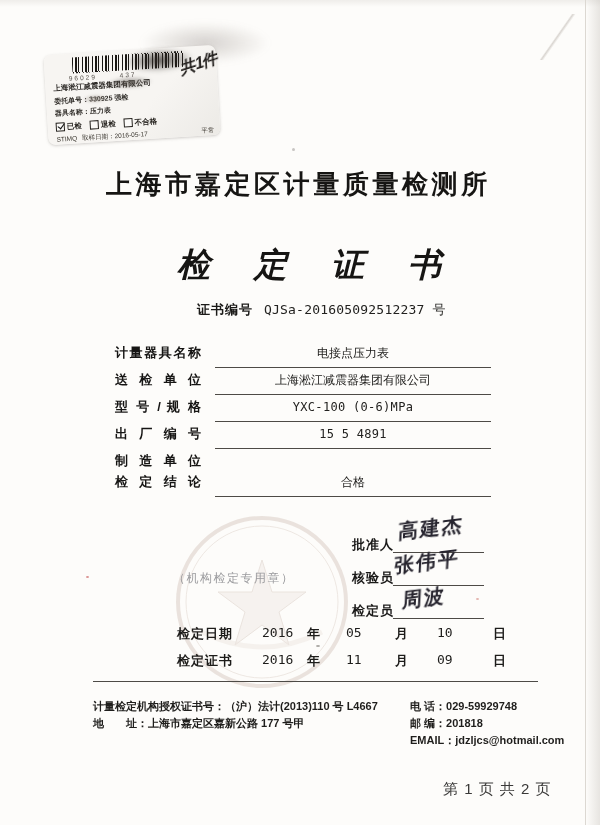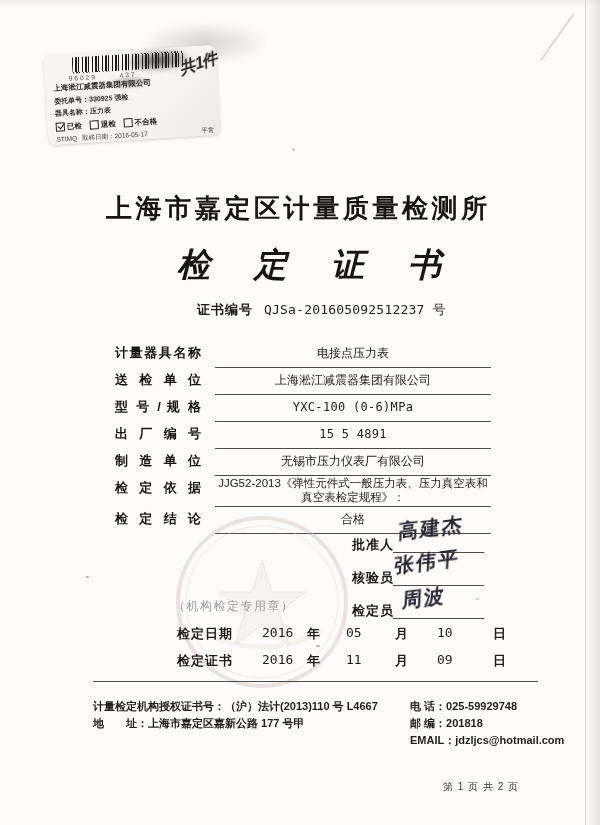--- a/index.html
+++ b/index.html
@@ -36,56 +36,56 @@
   .s-bottom .pad{flex:1;}
   .handnote{position:absolute;left:136px;top:8px;font-size:16px;font-weight:bold;color:#1d1a18;
     transform:rotate(-14deg) skewX(-14deg);letter-spacing:-1px;filter:blur(.2px);white-space:nowrap;}
   .smudge-top{position:absolute;left:140px;top:22px;width:130px;height:42px;border-radius:50%;
     background:radial-gradient(closest-side,rgba(110,100,92,.28),rgba(110,100,92,0));filter:blur(3px);}
   .scratch{position:absolute;left:528px;top:14px;width:60px;height:46px;
     background:linear-gradient(125deg,transparent 47%,rgba(150,140,130,.35) 49%,transparent 52%);}
 
   
   .institute{position:absolute;left:106px;top:167px;font-size:26px;font-weight:bold;color:#161513;
-    letter-spacing:3.6px;white-space:nowrap;margin-top:24px;}
+    letter-spacing:3.6px;white-space:nowrap;}
   .doc-title{position:absolute;left:177px;top:243px;font-size:33px;font-weight:bold;color:#161513;
     letter-spacing:44px;white-space:nowrap;font-style:italic;}
   .certno-label{position:absolute;left:197px;top:301px;font-size:13px;font-weight:bold;color:#1b1a18;letter-spacing:1px;}
   .certno-value{position:absolute;left:264px;top:301px;font-size:13px;color:#22211f;
     font-family:"DejaVu Sans Mono",monospace;letter-spacing:.2px;}
 
   
   .fields{position:absolute;left:115px;top:341px;width:376px;}
   .frow{display:flex;align-items:stretch;}
   .flabel{width:86px;font-size:13px;font-weight:bold;color:#161514;
     text-align:justify;text-align-last:justify;padding-top:3px;line-height:18px;white-space:pre;}
   .fvalue{flex:1;margin-left:14px;border-bottom:1px solid #4d4a46;
     font-size:12px;color:#22211f;text-align:center;display:flex;align-items:center;justify-content:center;
     min-height:23px;line-height:13.5px;padding:1px 2px 2px;}
   .fvalue.mono{font-family:"DejaVu Sans Mono",monospace;letter-spacing:.3px;}
 
   
-  .stamp-note{position:absolute;left:173px;top:570px;font-size:12px;color:#9b9b9e;letter-spacing:1.5px;margin-top:28px;}
+  .stamp-note{position:absolute;left:173px;top:570px;font-size:12px;color:#9b9b9e;letter-spacing:1.5px;}
   .stamp{position:absolute;left:172px;top:512px;width:180px;height:180px;opacity:.34;filter:blur(.6px);}
 
   
   .sg-label{position:absolute;font-size:13px;font-weight:bold;color:#1a1918;letter-spacing:1px;}
   .sg-line{position:absolute;width:91px;height:1px;background:#4d4a46;}
   .sig{position:absolute;font-size:20px;font-weight:bold;color:#26242e;white-space:nowrap;
     transform:rotate(-7deg) skewX(-10deg);filter:blur(.25px);letter-spacing:2px;}
 
   
   .dt{position:absolute;font-size:13px;color:#1d1c1a;margin-left:40px;}
   .dt.bold{font-weight:bold;letter-spacing:1px;}
   .dt.num{font-family:"DejaVu Sans Mono",monospace;}
 
   
   .divider{position:absolute;left:93px;top:681px;width:445px;height:1px;background:#4d4a46;}
   .ft{position:absolute;font-size:11px;font-weight:bold;color:#1f1e1c;white-space:pre;}
-  .pageinfo{position:absolute;left:443px;top:780px;font-size:10px;color:#3a3938;letter-spacing:1px;}
+  .pageinfo{position:absolute;left:443px;top:780px;font-size:15px;color:#3a3938;letter-spacing:1px;}
 
   .speck{position:absolute;border-radius:50%;}
 </style>
 </head>
 <body>
 
 <div class="page">
   <div class="edge-strip"></div>
   <div class="edge-line"></div>
   <div class="smudge-top"></div>
@@ -143,25 +143,20 @@
     <div class="frow">
       <div class="flabel">型 号 / 规 格</div>
       <div class="fvalue mono">YXC-100 (0-6)MPa</div>
     </div>
     <div class="frow">
       <div class="flabel">出 厂 编 号</div>
       <div class="fvalue mono">15 5 4891</div>
     </div>
     <div class="frow">
       <div class="flabel">制 造 单 位</div>
-      <div class="fvalue">无锡市压力仪表厂有限公司</div>
-    </div>
-    <div class="frow">
-      <div class="flabel">检 定 依 据</div>
-      <div class="fvalue" style="font-size:11.5px">JJG52-2013《弹性元件式一般压力表、压力真空表和真空表检定规程》：</div>
     </div>
     <div class="frow">
       <div class="flabel">检 定 结 论</div>
       <div class="fvalue">合格</div>
     </div>
   </div>
 
   <svg class="stamp" viewBox="0 0 180 180">
     <circle cx="90" cy="90" r="84" fill="none" stroke="#c6b3a8" stroke-width="4"></circle>
     <circle cx="90" cy="90" r="76" fill="none" stroke="#cfbfb4" stroke-width="1"></circle>
@@ -193,21 +188,21 @@
   <div class="dt bold" style="left:137px;top:652px">检定证书</div>
   <div class="dt num" style="left:222px;top:652px">2016</div>
   <div class="dt bold" style="left:267px;top:652px">年</div>
   <div class="dt num" style="left:306px;top:652px">11</div>
   <div class="dt bold" style="left:355px;top:652px">月</div>
   <div class="dt num" style="left:397px;top:652px">09</div>
   <div class="dt bold" style="left:453px;top:652px">日</div>
 
   <div class="divider"></div>
   <div class="ft" style="left:93px;top:699px">计量检定机构授权证书号：（沪）法计(2013)110 号 L4667</div>
-  <div class="ft" style="left:410px;top:699px"><span>电 话：</span><span>025-59929748</span></div>
+  <div class="ft" style="left:410px;top:699px"><span>电 话：</span><span>029-59929748</span></div>
   <div class="ft" style="left:93px;top:716px"><span>地　　址：</span><span>上海市嘉定区嘉新公路 177 号甲</span></div>
   <div class="ft" style="left:410px;top:716px"><span>邮 编：</span><span>201818</span></div>
   <div class="ft" style="left:410px;top:733px"><span>EMAIL：</span><span>jdzljcs@hotmail.com</span></div>
 
   <div class="pageinfo">第 1 页 共 2 页</div>
 
   <div class="speck" style="left:86px;top:576px;width:3px;height:2px;background:rgba(190,60,60,.55)"></div>
   <div class="speck" style="left:476px;top:598px;width:3px;height:2px;background:rgba(190,70,60,.4)"></div>
   <div class="speck" style="left:316px;top:645px;width:4px;height:2px;background:rgba(90,85,80,.5)"></div>
   <div class="speck" style="left:292px;top:148px;width:3px;height:3px;background:rgba(120,115,110,.4)"></div>

